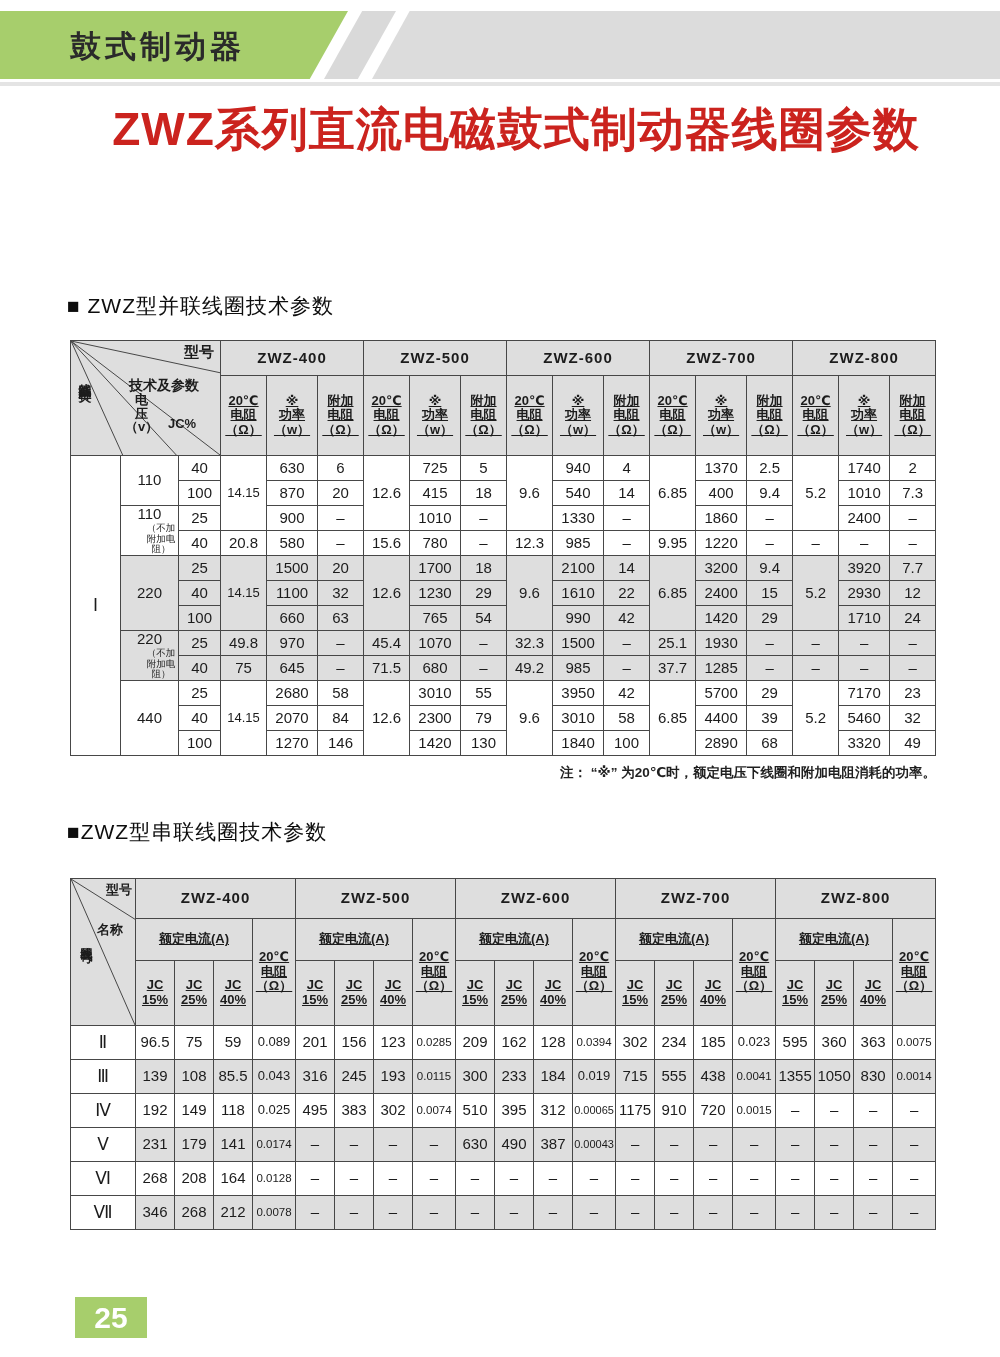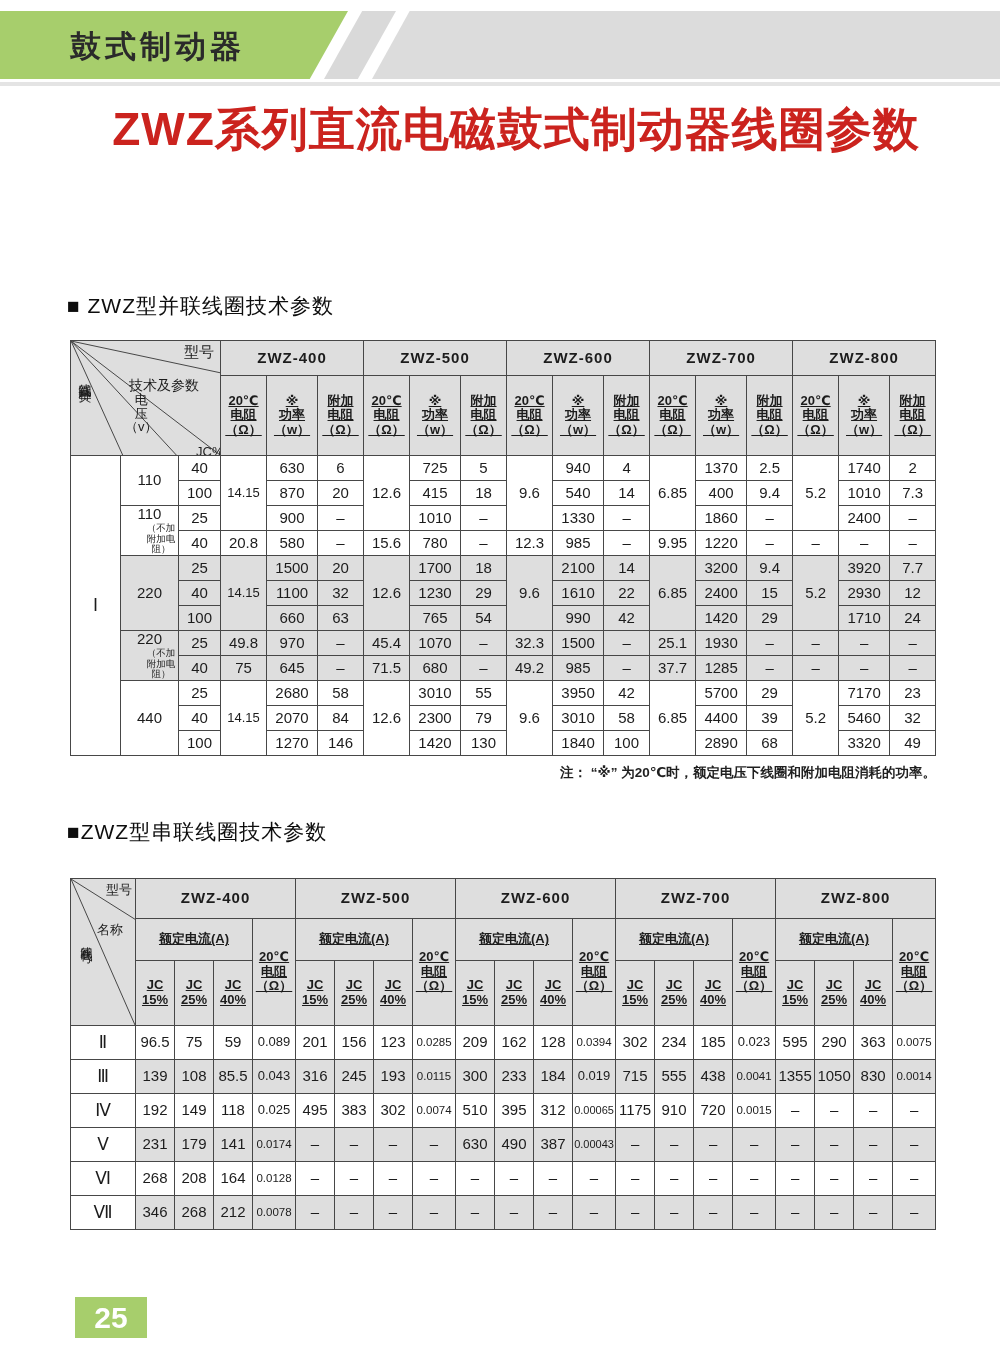--- a/index.html
+++ b/index.html
@@ -46,28 +46,28 @@
   #table1 thead tr:nth-child(2){height:80px;}
   #table1 tbody tr{height:25px;}
   #table2{left:70px;top:878px;width:866px;}
   #table2 thead tr:nth-child(1){height:40px;}
   #table2 thead tr:nth-child(2){height:42px;}
   #table2 thead tr:nth-child(3){height:65px;}
   #table2 tbody tr{height:34px;}
   
   th.diag{position:relative;background:var(--shade);}
   th.diag svg{position:absolute;left:0;top:0;width:100%;height:100%;}
-  th.diag .lbl{position:absolute;font-weight:normal;color:var(--ink);}
+  th.diag .lbl{position:absolute;font-weight:bold;color:var(--ink);}
   .vert{writing-mode:vertical-rl;text-orientation:upright;letter-spacing:2px;}
   
   .t1-model{right:6px;top:3px;font-size:15px;}
   .t1-params{left:58px;top:37px;font-size:14px;}
   .t1-coiltype{left:6px;top:32px;font-size:13px;}
   .t1-volt{left:54px;top:52px;font-size:13px;white-space:pre-line;line-height:1.05;font-weight:bold;}
-  .t1-jc{left:97px;top:104px;font-size:13px;margin-left:28px;}
+  .t1-jc{left:97px;top:76px;font-size:13px;}
   
   .t2-model{right:3px;top:4px;font-size:13px;}
   .t2-name{left:26px;top:44px;font-size:13px;}
   .t2-code{left:8px;top:58px;font-size:12px;}
   
   .note{position:absolute;right:64px;top:764px;font-size:13.5px;font-weight:bold;color:#1f1f1f;}
   
   .page-num{position:absolute;left:75px;top:1297px;width:72px;height:41px;background:var(--green);
     color:#ffffff;font-size:30px;font-weight:bold;display:flex;align-items:center;justify-content:center;}
 </style>
@@ -493,21 +493,21 @@
         <td class="t6">0.0285</td>
         <td>209</td>
         <td>162</td>
         <td>128</td>
         <td class="t6">0.0394</td>
         <td>302</td>
         <td>234</td>
         <td>185</td>
         <td class="t5">0.023</td>
         <td>595</td>
-        <td>290</td>
+        <td>360</td>
         <td>363</td>
         <td class="t6">0.0075</td>
       </tr>
       <tr class="shaded">
         <td class="rowlabel">Ⅲ</td>
         <td>139</td>
         <td>108</td>
         <td>85.5</td>
         <td class="t5">0.043</td>
         <td>316</td>

